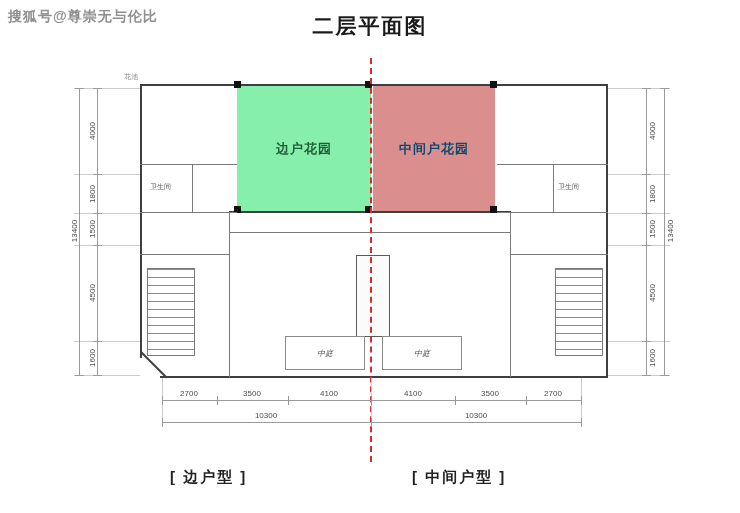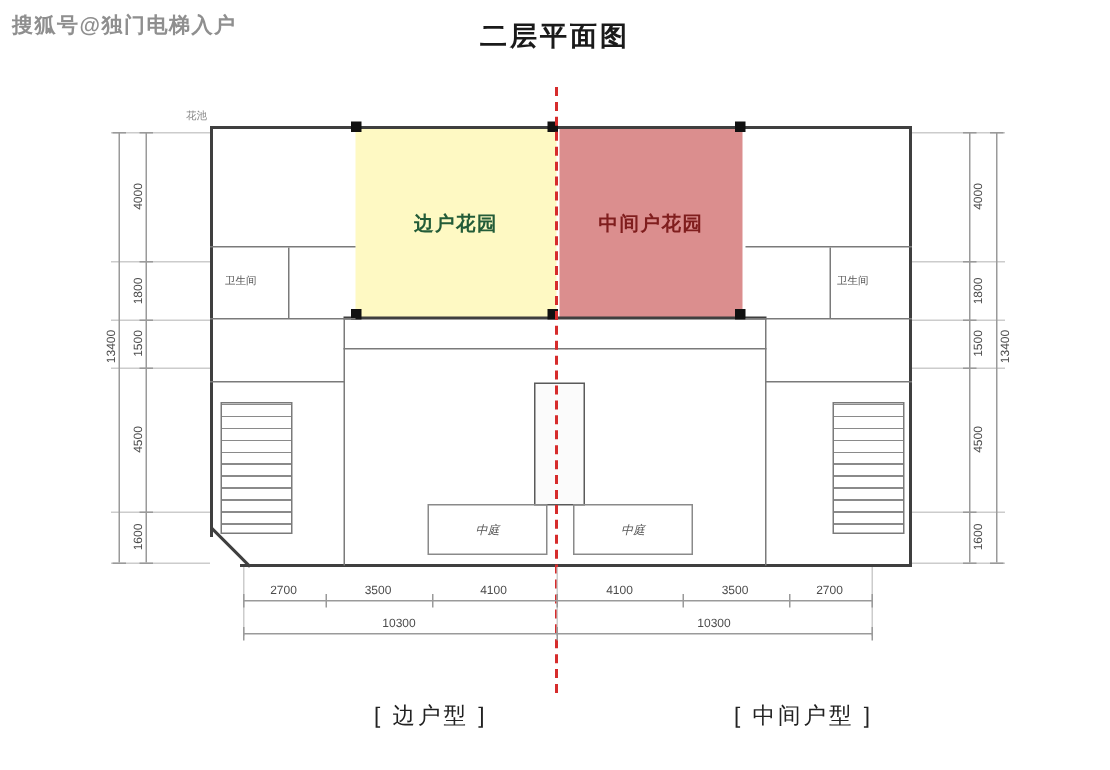--- a/index.html
+++ b/index.html
@@ -1,60 +1,60 @@
 <!DOCTYPE html>
 <html><head>
 <meta charset="utf-8">
 <style>
   html,body{margin:0;padding:0;background:#ffffff;}
   #page{position:relative;width:740px;height:513px;background:#ffffff;overflow:hidden;
         font-family:"Liberation Sans","DejaVu Sans",sans-serif;}
   .watermark{position:absolute;left:8px;top:8px;font-size:14px;font-weight:bold;color:#8f8f8f;letter-spacing:1px;}
-  .title{position:absolute;left:0;right:0;top:12px;text-align:center;font-size:18px;font-weight:bold;color:#1a1a1a;letter-spacing:2px;}
+  .title{position:absolute;left:0;right:0;top:12px;text-align:center;font-size:21px;font-weight:bold;color:#1a1a1a;letter-spacing:2px;}
   .subtitle{position:absolute;left:0;right:0;top:42px;text-align:center;font-size:12px;color:#2b2b2b;letter-spacing:1px;}
   .plan{position:absolute;left:0;top:0;width:740px;height:513px;}
   .w{position:absolute;background:#3f3f3f;}
   .il{position:absolute;background:#7a7a7a;}
   .col{position:absolute;width:7px;height:7px;background:#111;}
   .garden{position:absolute;display:flex;align-items:center;justify-content:center;}
   .garden .glabel{font-size:13px;font-weight:bold;letter-spacing:1px;}
   .g-green .glabel{color:#235c38;}
-  .g-red .glabel{color:#7f1d1d;}
+  .g-red .glabel{color:#0c4a6e;}
   .divider{position:absolute;width:0;border-left:2px dashed #d62c2c;}
   .stairs{position:absolute;border:1px solid #7a7a7a;
           background:repeating-linear-gradient(180deg,#8a8a8a 0px,#8a8a8a 1px,transparent 1px,transparent 8px);}
   .core{position:absolute;border:1px solid #5a5a5a;background:#fbfbfb;}
   .atrium{position:absolute;border:1px solid #8a8a8a;display:flex;align-items:center;justify-content:center;font-style:italic;}
   .atrium span{font-size:8px;color:#555;}
   .room-label{position:absolute;font-size:7px;color:#555;white-space:nowrap;}
   .dl{position:absolute;background:#9a9a9a;}
   .ext{position:absolute;background:#cccccc;}
   .tick-h{position:absolute;width:9px;height:1px;background:#9a9a9a;}
   .tick-v{position:absolute;width:1px;height:9px;background:#9a9a9a;}
   .dim-v{position:absolute;transform:translate(-50%,-50%) rotate(-90deg);font-size:8px;color:#4c4c4c;white-space:nowrap;}
   .dim-h{position:absolute;transform:translate(-50%,0);font-size:8px;color:#4c4c4c;white-space:nowrap;}
-  .type-label{position:absolute;text-align:right;font-size:15px;font-weight:normal;color:#222;letter-spacing:2px;}
+  .type-label{position:absolute;text-align:left;font-size:15px;font-weight:bold;color:#222;letter-spacing:2px;}
 </style>
 </head>
 <body>
 
 <div id="page">
 
-  <div class="watermark">搜狐号@独门电梯入户</div>
+  <div class="watermark">搜狐号@尊崇无与伦比</div>
   <div class="title">二层平面图</div>
 
   <div class="plan">
 
     <div class="w" style="left:140px;top:84px;width:468px;height:2px"></div>
     <div class="w" style="left:140px;top:84px;width:2px;height:274px"></div>
     <div class="w" style="left:136px;top:364px;width:36px;height:2px;transform:rotate(45deg)"></div>
     <div class="w" style="left:160px;top:376px;width:448px;height:2px"></div>
     <div class="w" style="left:606px;top:84px;width:2px;height:294px"></div>
 
-    <div class="garden g-green" style="left: 237px; top: 86px; width: 134px; height: 126px; background-color: #fef9c3;">
+    <div class="garden g-green" style="left: 237px; top: 86px; width: 134px; height: 126px; background-color: #86efac;">
       <span class="glabel">边户花园</span>
     </div>
     <div class="garden g-red" style="left: 373px; top: 86px; width: 122px; height: 126px; background-color: rgb(219, 142, 142);">
       <span class="glabel">中间户花园</span>
     </div>
     <div class="w" style="left:229px;top:211px;width:282px;height:2px"></div>
 
     <div class="col" style="left:234px;top:81px"></div>
     <div class="col" style="left:365px;top:81px"></div>
     <div class="col" style="left:490px;top:81px"></div>

